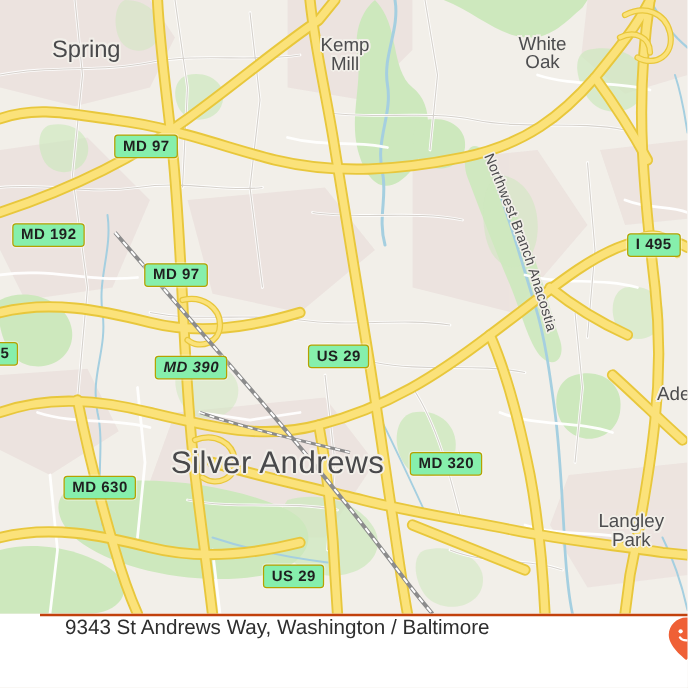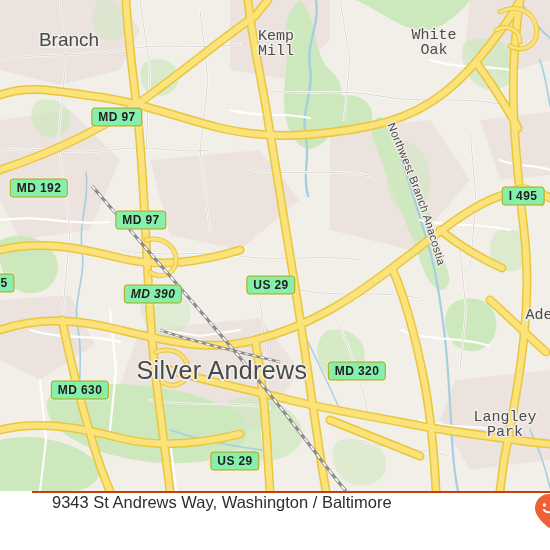--- a/index.html
+++ b/index.html
@@ -26,21 +26,21 @@
     line-height:1.02;
     white-space:pre;
     text-shadow:
       1.6px 0 #f2efe9, -1.6px 0 #f2efe9, 0 1.6px #f2efe9, 0 -1.6px #f2efe9,
       1.2px 1.2px #f2efe9, -1.2px 1.2px #f2efe9, 1.2px -1.2px #f2efe9, -1.2px -1.2px #f2efe9;
     pointer-events:none;
     transform:translate(-50%,-50%);
   }
   .plabel.city-lg{font-size:25px;letter-spacing:.4px;color:#49494b;}
   .plabel.city-md{font-size:19px;color:#4a4a4c;}
-  .plabel.city-sm{font-size:15px;color:#4d4d4f;font-family:Liberation Mono, monospace;}
+  .plabel.city-sm{font-size:15px;color:#4d4d4f;}
 
   
   .shield{
     position:absolute;
     background:#86efac;
     border:1.6px solid #b5a100;
     border-radius:3px;
     color:#1f1f1f;
     font-size:12px;
     font-weight:bold;
@@ -301,21 +301,21 @@
       </g>
     </svg>
 
     <svg id="riverLabel" viewBox="0 0 550 491">
       <text>
         <textPath href="#riverpath" startOffset="2%">Northwest Branch Anacostia River</textPath>
       </text>
     </svg>
 
     <div id="placeLabels">
-        <div class="plabel city-md" style="left: 69px; top: 40px;">Branch</div>
+        <div class="plabel city-md" style="left: 69px; top: 40px;">Spring</div>
         <div class="plabel city-sm" style="left: 276px; top: 44px;">Kemp
 Mill</div>
         <div class="plabel city-sm" style="left: 434px; top: 43px;">White
 Oak</div>
         <div class="plabel city-lg" style="left: 222px; top: 371px;">Silver Andrews</div>
         <div class="plabel city-sm" style="left: 505px; top: 425px;">Langley
 Park</div>
         <div class="plabel city-sm" style="left: 539px; top: 316px;">Ade</div>
       </div>
 

